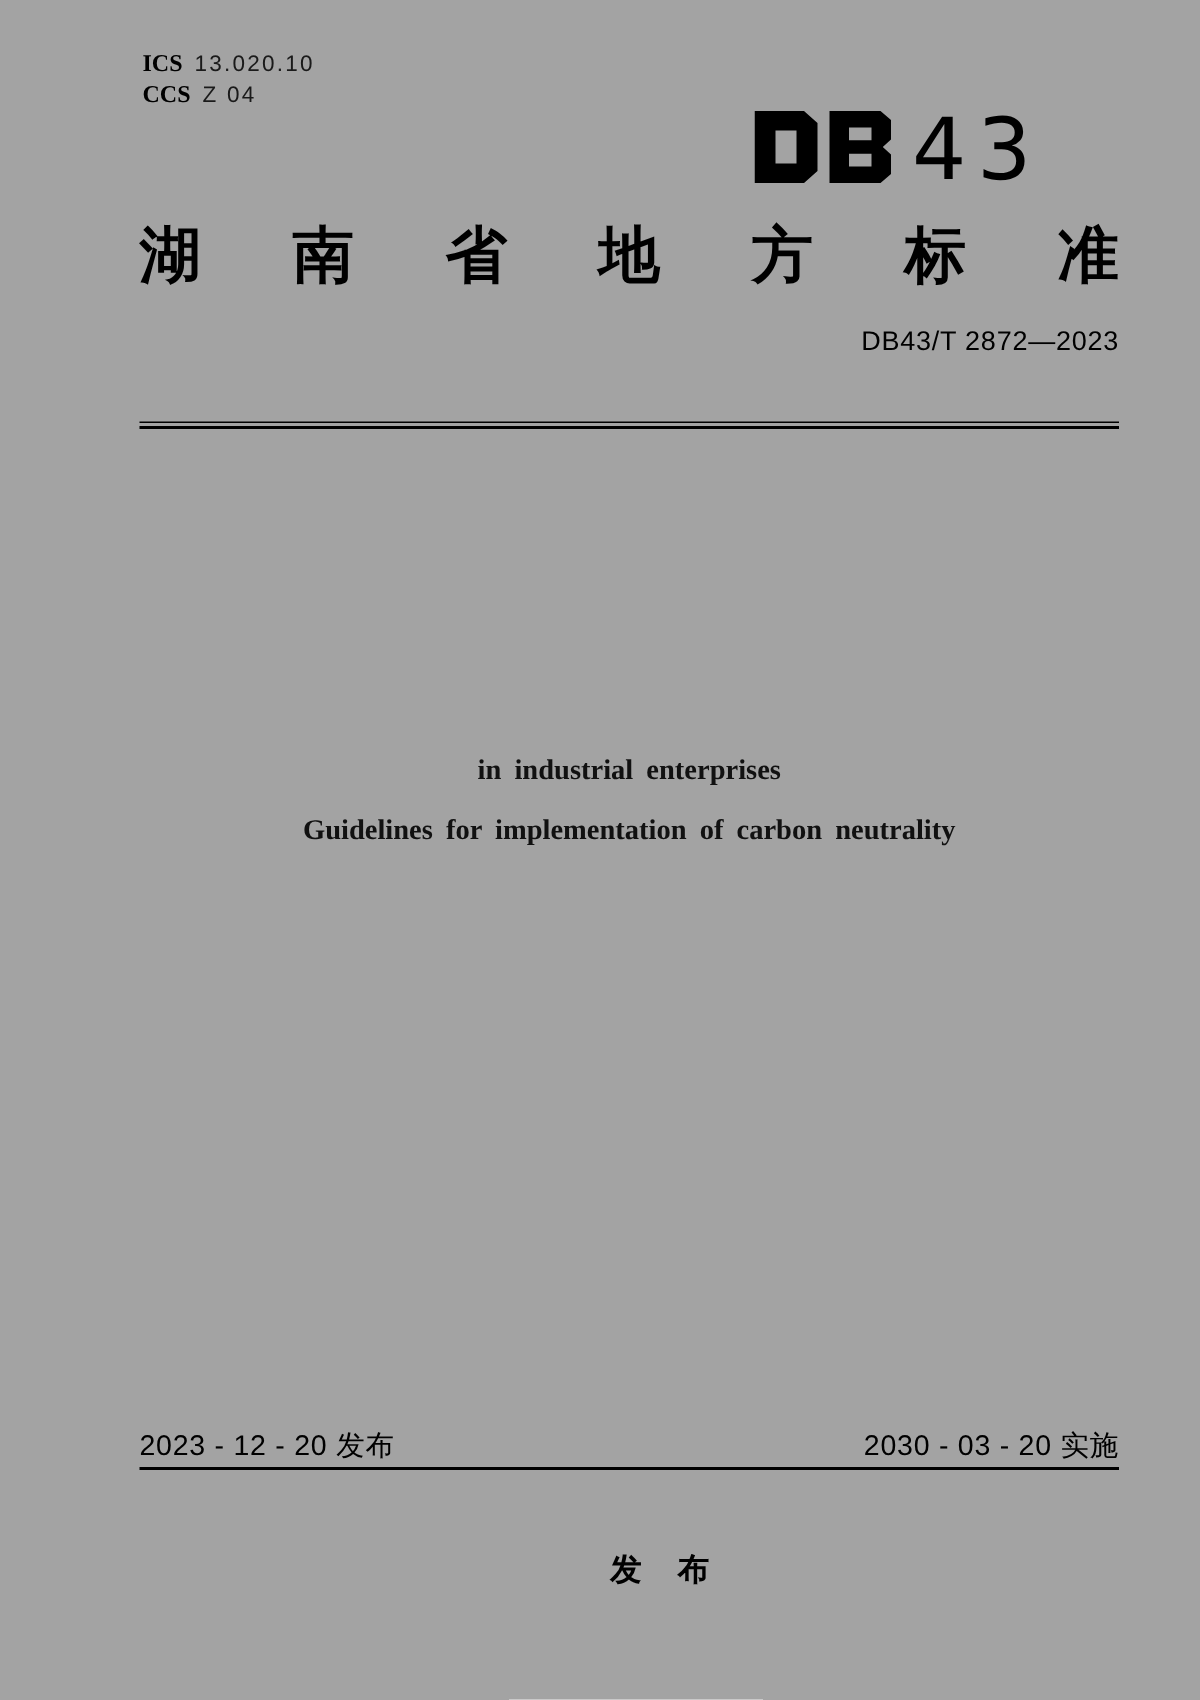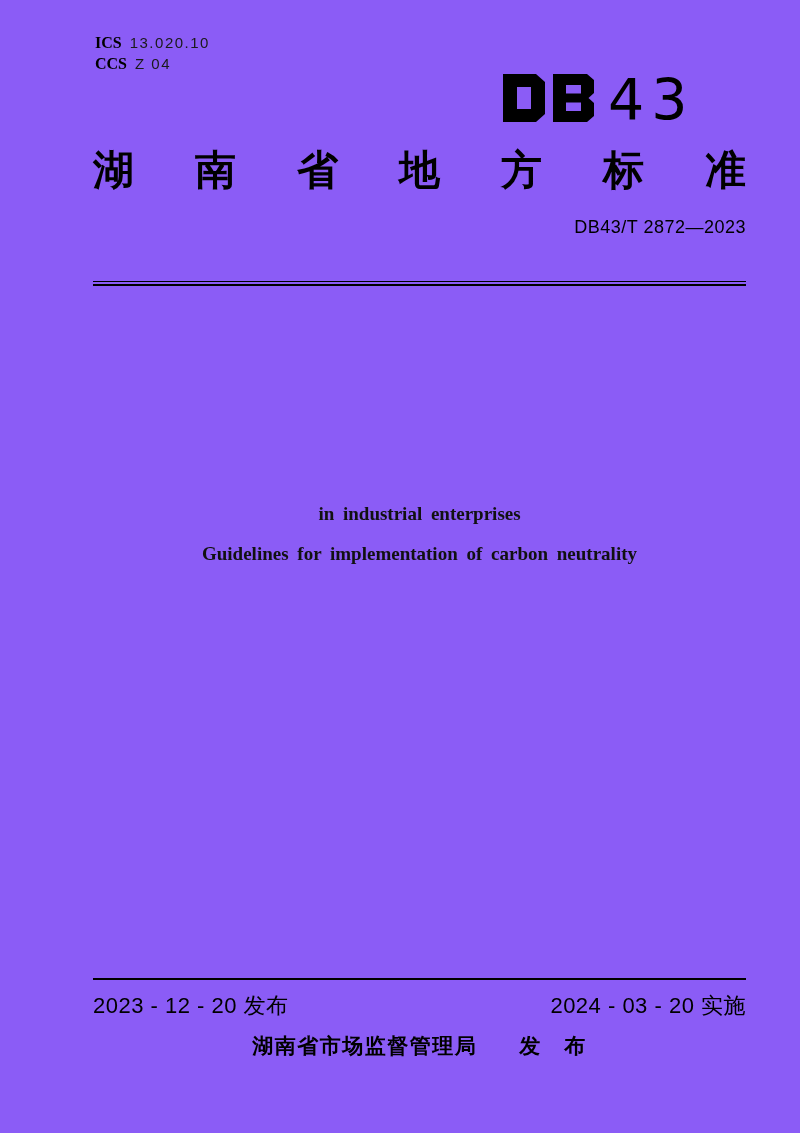--- a/index.html
+++ b/index.html
@@ -4,21 +4,21 @@
 <style>
   * { margin: 0; padding: 0; box-sizing: border-box; }
   html, body { background: #e8e8e8; }
   body { font-family: "Liberation Sans", sans-serif; }
 
   .page {
     position: relative;
     width: 800px;
     height: 1133px;
     margin: 0 auto;
-    background: #8b5cf6;
+    background: #a3a3a3;
     color: #000000;
     overflow: hidden;
   }
 
   
   .ics-block {
     position: absolute;
     left: 95px;
     top: 34px;
   }
@@ -118,25 +118,25 @@
     font-weight: 700;
     font-size: 19px;
     color: #111;
   }
   .title-en .en-line { margin-bottom: 18px; word-spacing: 4px; }
 
   
   .dates {
     position: absolute;
     left: 93px;
-    top: 991px;
+    top: 951px;
     width: 653px;
     display: flex;
     justify-content: space-between;
-    font-size: 22px;
+    font-size: 19px;
     font-weight: 500;
     letter-spacing: 0.5px;
   }
 
   
   .rule-bottom {
     position: absolute;
     left: 93px;
     top: 978px;
     width: 653px;
@@ -204,23 +204,22 @@
   <div class="rule-top"></div>
 
 
   <div class="title-en">
     <div class="en-line">in industrial enterprises</div>
     <div class="en-line">Guidelines for implementation of carbon neutrality</div>
   </div>
 
   <div class="dates">
     <span>2023 - 12 - 20 发布</span>
-    <span>2024 - 03 - 20 实施</span>
+    <span>2030 - 03 - 20 实施</span>
   </div>
 
   <div class="rule-bottom"></div>
 
   <div class="footer">
-    <span>湖南省市场监督管理局</span>
     <span class="publish-label">发　布</span>
   </div>
 
 </div>
 
 </body></html>

